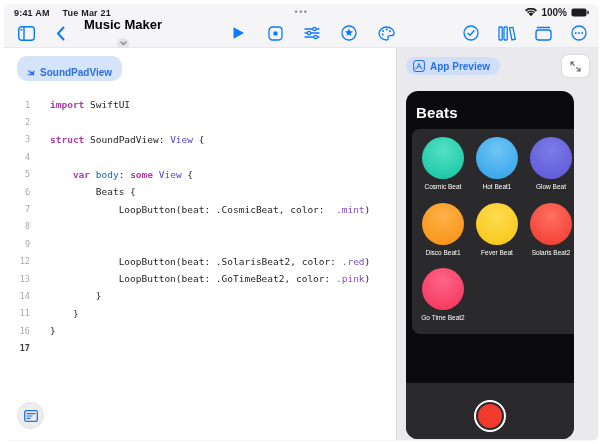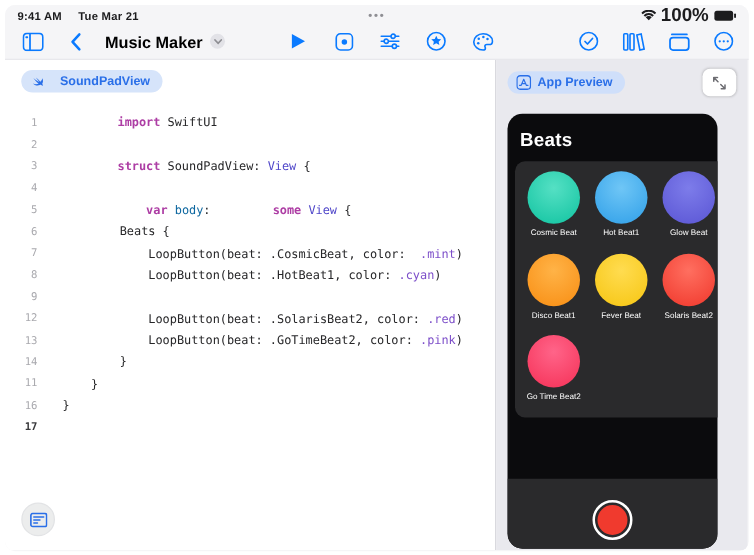--- a/index.html
+++ b/index.html
@@ -4,46 +4,46 @@
 <style>
   * { margin:0; padding:0; box-sizing:border-box; }
   html,body { width:603px; height:444px; background:#fff; font-family:"Liberation Sans", sans-serif; overflow:hidden; }
   .app { position:absolute; top:4px; left:4px; width:595px; height:437px; border-radius:8px; overflow:hidden; background:#f5f5f7; }
 
   
   .statusbar { height:15px; display:flex; align-items:center; justify-content:space-between; padding:2px 10px 0 10px; background:#f5f5f7; }
   .sb-left { font-size:9px; font-weight:700; color:#1c1c1e; letter-spacing:.2px; }
   .sb-left .sb-date { font-weight:600; margin-left:13px; }
   .sb-dots { position:absolute; left:50%; transform:translateX(-50%); top:3px; color:#8e8e93; font-size:9px; letter-spacing:1.5px; font-weight:700; }
-  .sb-right { display:flex; align-items:center; gap:4px; font-size:15px; font-weight:600; color:#1c1c1e; }
+  .sb-right { display:flex; align-items:center; gap:4px; font-size:10px; font-weight:600; color:#1c1c1e; }
 
   
   .toolbar { position:relative; height:29px; background:#f5f5f7; display:flex; align-items:center; border-bottom:1px solid #e8e8ec; }
   .tb-left { display:flex; align-items:center; gap:14px; padding-left:12px; }
   .tb-center { position:absolute; left:224px; display:flex; align-items:center; gap:17px; }
   .tb-right { position:absolute; right:10px; display:flex; align-items:center; gap:16px; }
   .tb-btn { display:flex; align-items:center; justify-content:center; width:20px; height:20px; cursor:pointer; background:none; border:none; }
-  .doc-title-wrap { display:flex; align-items:center; gap:6px; }
+  .doc-title-wrap { display:flex; align-items:center; gap:6px;flex-direction:column; }
   .doc-title { font-size:13px; font-weight:700; color:#000; }
   .chev-badge { width:12px; height:12px; border-radius:50%; background:#e2e2e7; display:flex; align-items:center; justify-content:center; }
 
   
   .main { display:flex; height:392px; }
   .editor-pane { position:relative; width:393px; background:#ffffff; border-right:1px solid #d9d9de; }
   .preview-pane { width:201px; background:#e9e9ee; padding:5px 9px 0 9px; }
 
   
-  .file-tab { display:inline-flex; align-items:center; gap:12px; margin:8px 0 0 13px; background:#d6e4fa; border-radius:10px; padding:3px 10px 3px 7px; cursor:pointer; }
+  .file-tab { display:inline-flex; align-items:center; gap:4px; margin:8px 0 0 13px; background:#d6e4fa; border-radius:10px; padding:10px 10px 3px 7px; cursor:pointer; }
   .file-tab span { font-size:10px; font-weight:700; color:#2a6fe8; }
   .code-block { margin-top:14px; }
   .code-line { display:flex; height:17.4px; align-items:center; white-space:pre; }
   .ln { width:26px; text-align:right; font-size:8.5px; color:#a9a9ae; font-family:"DejaVu Sans Mono", monospace; flex:0 0 26px; }
   .ln.current { color:#3a3a3c; font-weight:700; }
   .ct { margin-left:20px; font-family:"DejaVu Sans Mono", monospace; font-size:9.5px; color:#262628; }
-  .c-k { color:#ad3da4; font-weight:700;margin-left:44px; }
+  .c-k { color:#ad3da4; font-weight:700; }
   .c-p { color:#262628; }
   .c-t { color:#4f46c9; }
   .c-pr { color:#0f68a0; }
   .c-e { color:#7d4fc9; }
   .kb-btn { position:absolute; left:13px; bottom:11px; width:27px; height:27px; border-radius:50%; background:#eceded; border:1px solid #e2e3e5; display:flex; align-items:center; justify-content:center; cursor:pointer; }
 
   
   .pv-header { display:flex; align-items:center; justify-content:space-between; height:26px; }
   .pv-pill { display:inline-flex; align-items:center; gap:5px; background:#cfdffa; border-radius:10px; padding:3px 10px 3px 7px; cursor:pointer; }
   .pv-pill span { font-size:10px; font-weight:700; color:#2a6fe8; }
@@ -198,21 +198,21 @@
       </div>
 
       <div class="code-block">
           <div class="code-line"><span class="ln">1</span><span class="ct"><span class="c-k">import </span><span class="c-p">SwiftUI</span></span></div>
           <div class="code-line"><span class="ln">2</span><span class="ct"></span></div>
           <div class="code-line"><span class="ln">3</span><span class="ct"><span class="c-k">struct </span><span class="c-p">SoundPadView: </span><span class="c-t">View</span><span class="c-p"> {</span></span></div>
           <div class="code-line"><span class="ln">4</span><span class="ct"></span></div>
           <div class="code-line"><span class="ln">5</span><span class="ct"><span class="c-p">    </span><span class="c-k">var </span><span class="c-pr">body</span><span class="c-p">: </span><span class="c-k">some </span><span class="c-t">View</span><span class="c-p"> {</span></span></div>
           <div class="code-line"><span class="ln">6</span><span class="ct"><span class="c-p">        Beats {</span></span></div>
           <div class="code-line"><span class="ln">7</span><span class="ct"><span class="c-p">            LoopButton(beat: .CosmicBeat, color:  </span><span class="c-e">.mint</span><span class="c-p">)</span></span></div>
-          <div class="code-line"><span class="ln">8</span><span class="ct"><span class="c-p">            LoopButton(beat: .HotBeat1, color: </span><span class="c-e">.cyan</span><span class="c-p">)</span></span></div>
+          <div class="code-line"><span class="ln">8</span></div>
           <div class="code-line"><span class="ln">9</span></div>
           <div class="code-line"><span class="ln">12</span><span class="ct"><span class="c-p">            LoopButton(beat: .SolarisBeat2, color: </span><span class="c-e">.red</span><span class="c-p">)</span></span></div>
           <div class="code-line"><span class="ln">13</span><span class="ct"><span class="c-p">            LoopButton(beat: .GoTimeBeat2, color: </span><span class="c-e">.pink</span><span class="c-p">)</span></span></div>
           <div class="code-line"><span class="ln">14</span><span class="ct"><span class="c-p">        }</span></span></div>
           <div class="code-line"><span class="ln">11</span><span class="ct"><span class="c-p">    }</span></span></div>
           <div class="code-line"><span class="ln">16</span><span class="ct"><span class="c-p">}</span></span></div>
           <div class="code-line"><span class="ln current">17</span><span class="ct"></span></div>
         </div>
 
       <button class="kb-btn">

